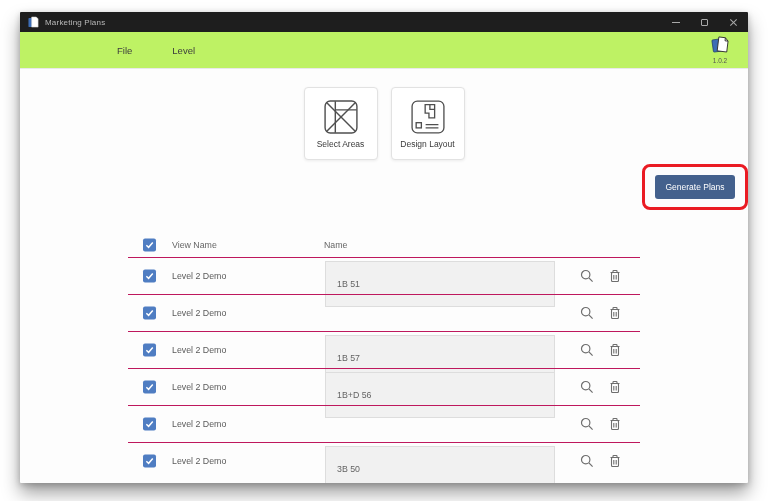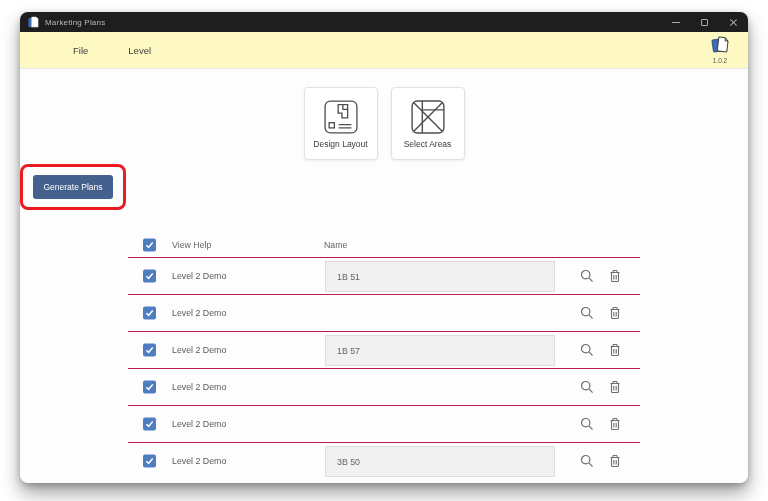--- a/index.html
+++ b/index.html
@@ -1,75 +1,75 @@
 <!DOCTYPE html>
 <html><head>
 <meta charset="utf-8">
 <style>
   * { margin:0; padding:0; box-sizing:border-box; }
   html,body { width:768px; height:501px; background:#ffffff; overflow:hidden;
               font-family:"Liberation Sans", sans-serif; }
   .stage { position:relative; width:768px; height:501px; }
 
   .window { position:absolute; left:20px; top:12px; width:728px; height:471px;
-            border-radius:8px; overflow:hidden; background:#fdfdfd;
+            border-radius:1px; overflow:hidden; background:#fdfdfd;
             box-shadow:0 10px 18px rgba(0,0,0,.38), 0 2px 6px rgba(0,0,0,.20); }
 
   
   .titlebar { height:20px; background:#1e1e1e; display:flex; align-items:center; padding-left:8px; }
   .app-icon { width:11px; height:13px; display:flex; }
   .win-title { color:#b9b9b9; font-size:8px; margin-left:6px; letter-spacing:.2px; }
   .controls { margin-left:auto; display:flex; height:100%; }
   .ctrl { width:29px; height:100%; display:flex; align-items:center; justify-content:center; }
   .glyph-min { width:8px; height:1px; background:#a9a9a9; }
   .glyph-max { width:7px; height:7px; border:1px solid #a9a9a9; border-radius:1px; }
   .glyph-close { position:relative; width:9px; height:9px; }
   .glyph-close::before,.glyph-close::after { content:""; position:absolute; left:0; top:4px;
       width:9px; height:1px; background:#a9a9a9; }
   .glyph-close::before { transform:rotate(45deg); }
   .glyph-close::after  { transform:rotate(-45deg); }
 
   
-  .menubar { height:37px; background:#fef9c3; border-bottom:1px solid #e9e9e9;
-             display:flex; align-items:center; position:relative; }
+  .menubar { height:37px; background:#bef264; border-bottom:1px solid #e9e9e9;
+             display:flex; align-items:center; position:relative;padding-left:44px; }
   .menu-item { font-size:9.5px; color:#3c3c3c; cursor:default; }
   .menu-item:first-child { margin-left:53px; }
   .menu-item + .menu-item { margin-left:40px; }
   .brand { position:absolute; right:15px; top:3px; width:26px; text-align:center; }
   .brand svg { width:21px; height:21px; display:block; margin:0 auto; }
   .version { font-size:6.5px; color:#555; margin-top:1px; }
 
   
   .content { background:#fdfdfd; }
   .cards { display:flex; justify-content:center; gap:13px; margin-top:18px; }
   .card { width:74px; height:73px; background:#fff; border:1px solid #e2e2e2; border-radius:4px;
           box-shadow:0 1px 3px rgba(0,0,0,.07); display:flex; flex-direction:column;
           align-items:center; justify-content:center; cursor:pointer; }
   .card svg { width:36px; height:36px; }
   .card-label { font-size:8.5px; color:#3a3a3a; margin-top:4px; white-space:nowrap; }
 
-  .gen-wrap { display:flex; justify-content:flex-start; margin-top:4px; }
+  .gen-wrap { display:flex; justify-content:flex-end; margin-top:4px; }
   .annotation { border:3px solid #ea1b23; border-radius:8px; padding:8px 10px; }
   .generate-btn { width:80px; height:24px; background:#44618d; color:#ffffff; border:none;
                   border-radius:3px; font-size:8.5px; font-family:inherit; cursor:pointer; }
 
   
   .table { width:512px; margin:22px auto 0; }
   .thead { position:relative; height:25px; }
   .trow  { position:relative; height:37px; border-top:1px solid #be185d; background:#fff0; }
   .cb { position:absolute; left:15px; top:50%; transform:translateY(-50%); width:13px; height:13px;
         background:#4f7dc2; border-radius:2px; display:flex; align-items:center; justify-content:center;
         cursor:pointer; }
   .cb svg { width:9px; height:9px; }
   .col-view { position:absolute; left:44px; top:50%; transform:translateY(-50%);
               font-size:8.8px; color:#5a5a5a; white-space:nowrap; }
   .thead .col-view { color:#666; }
   .col-name-h { position:absolute; left:196px; top:50%; transform:translateY(-50%);
                 font-size:8.8px; color:#666; }
-  .name-input { position:absolute; left:197px; top:3px; width:230px; height:31px;
+  .name-input { position:absolute; left:197px; top:3px; width:230px; height:46px;
                 background:#f1f1f1; border:1px solid #dddddd; font-size:8.8px; color:#646464;
                 padding-left:11px; font-family:inherit; }
   .icon-btn { position:absolute; top:50%; transform:translateY(-50%); width:18px; height:18px;
               display:flex; align-items:center; justify-content:center; cursor:pointer;
               background:none; border:none; padding:0; }
   .icon-btn.search { left:450px; }
   .icon-btn.trash  { left:478px; }
   .icon-btn svg { width:16px; height:16px; }
 </style>
 </head>
@@ -113,56 +113,56 @@
             </g>
         </svg>
         <div class="version">1.0.2</div>
       </div>
     </div>
 
     <div class="content">
 
       <div class="cards">
         <div class="card">
+          <svg viewBox="0 0 38 38" fill="none" stroke="#4f4f4f" stroke-width="1.5">
+            <rect x="2.2" y="2.2" width="33.6" height="33.6" rx="5.5"></rect>
+            <path d="M4 4 L34 34"></path>
+              <path d="M34 4 L4 34"></path>
+            <path d="M13 2.5 V35.5"></path>
+              <path d="M13 11.5 H35.6"></path>
+          </svg>
+          <span class="card-label">Select Areas</span>
+        </div>
+        <div class="card">
           <svg viewBox="0 0 38 38" fill="none" stroke="#4f4f4f" stroke-width="1.4">
             <rect x="2.2" y="2.2" width="33.6" height="33.6" rx="5.5"></rect>
             <path d="M16 6 h10 v14 h-6 v-5 h-4 z"></path>
             <path d="M21 6 v5 h5"></path>
             <rect x="6.5" y="25" width="5.5" height="5.5"></rect>
             <path d="M16.5 27 h13.5"></path>
               <path d="M16.5 30.5 h13.5"></path>
           </svg>
           <span class="card-label">Design Layout</span>
         </div>
-        <div class="card">
-          <svg viewBox="0 0 38 38" fill="none" stroke="#4f4f4f" stroke-width="1.5">
-            <rect x="2.2" y="2.2" width="33.6" height="33.6" rx="5.5"></rect>
-            <path d="M4 4 L34 34"></path>
-              <path d="M34 4 L4 34"></path>
-            <path d="M13 2.5 V35.5"></path>
-              <path d="M13 11.5 H35.6"></path>
-          </svg>
-          <span class="card-label">Select Areas</span>
-        </div>
       </div>
 
       <div class="gen-wrap">
         <div class="annotation">
           <button class="generate-btn">Generate Plans</button>
         </div>
       </div>
 
       <div class="table">
         <div class="thead">
           <span class="cb">
             <svg viewBox="0 0 10 10">
                 <path d="M1.5 5.2 L4 7.6 L8.6 2.2" fill="none" stroke="#fff" stroke-width="1.6"></path>
               </svg>
           </span>
-          <span class="col-view">View Help</span>
+          <span class="col-view">View Name</span>
           <span class="col-name-h">Name</span>
         </div>
 
         <div class="trow">
           <span class="cb">
               <svg viewBox="0 0 10 10">
                 <path d="M1.5 5.2 L4 7.6 L8.6 2.2" fill="none" stroke="#fff" stroke-width="1.6"></path>
               </svg>
             </span>
           <span class="col-view">Level 2 Demo</span>
@@ -233,20 +233,21 @@
             </button>
         </div>
 
         <div class="trow">
           <span class="cb">
               <svg viewBox="0 0 10 10">
                 <path d="M1.5 5.2 L4 7.6 L8.6 2.2" fill="none" stroke="#fff" stroke-width="1.6"></path>
               </svg>
             </span>
           <span class="col-view">Level 2 Demo</span>
+          <input class="name-input" value="1B+D 56" style="">
           <button class="icon-btn search">
               <svg viewBox="0 0 16 16" fill="none" stroke="#6e6e6e" stroke-width="1.2">
                 <circle cx="6.7" cy="6.7" r="4.2"></circle>
                 <path d="M9.9 9.9 L13.6 13.6"></path>
               </svg>
             </button>
           <button class="icon-btn trash">
               <svg viewBox="0 0 16 16" fill="none" stroke="#6e6e6e" stroke-width="1.1">
                 <path d="M3.5 4.5 h9"></path>
                 <path d="M6 4.5 V3.2 a0.7 0.7 0 0 1 .7 -.7 h2.6 a0.7 0.7 0 0 1 .7 .7 V4.5"></path>

